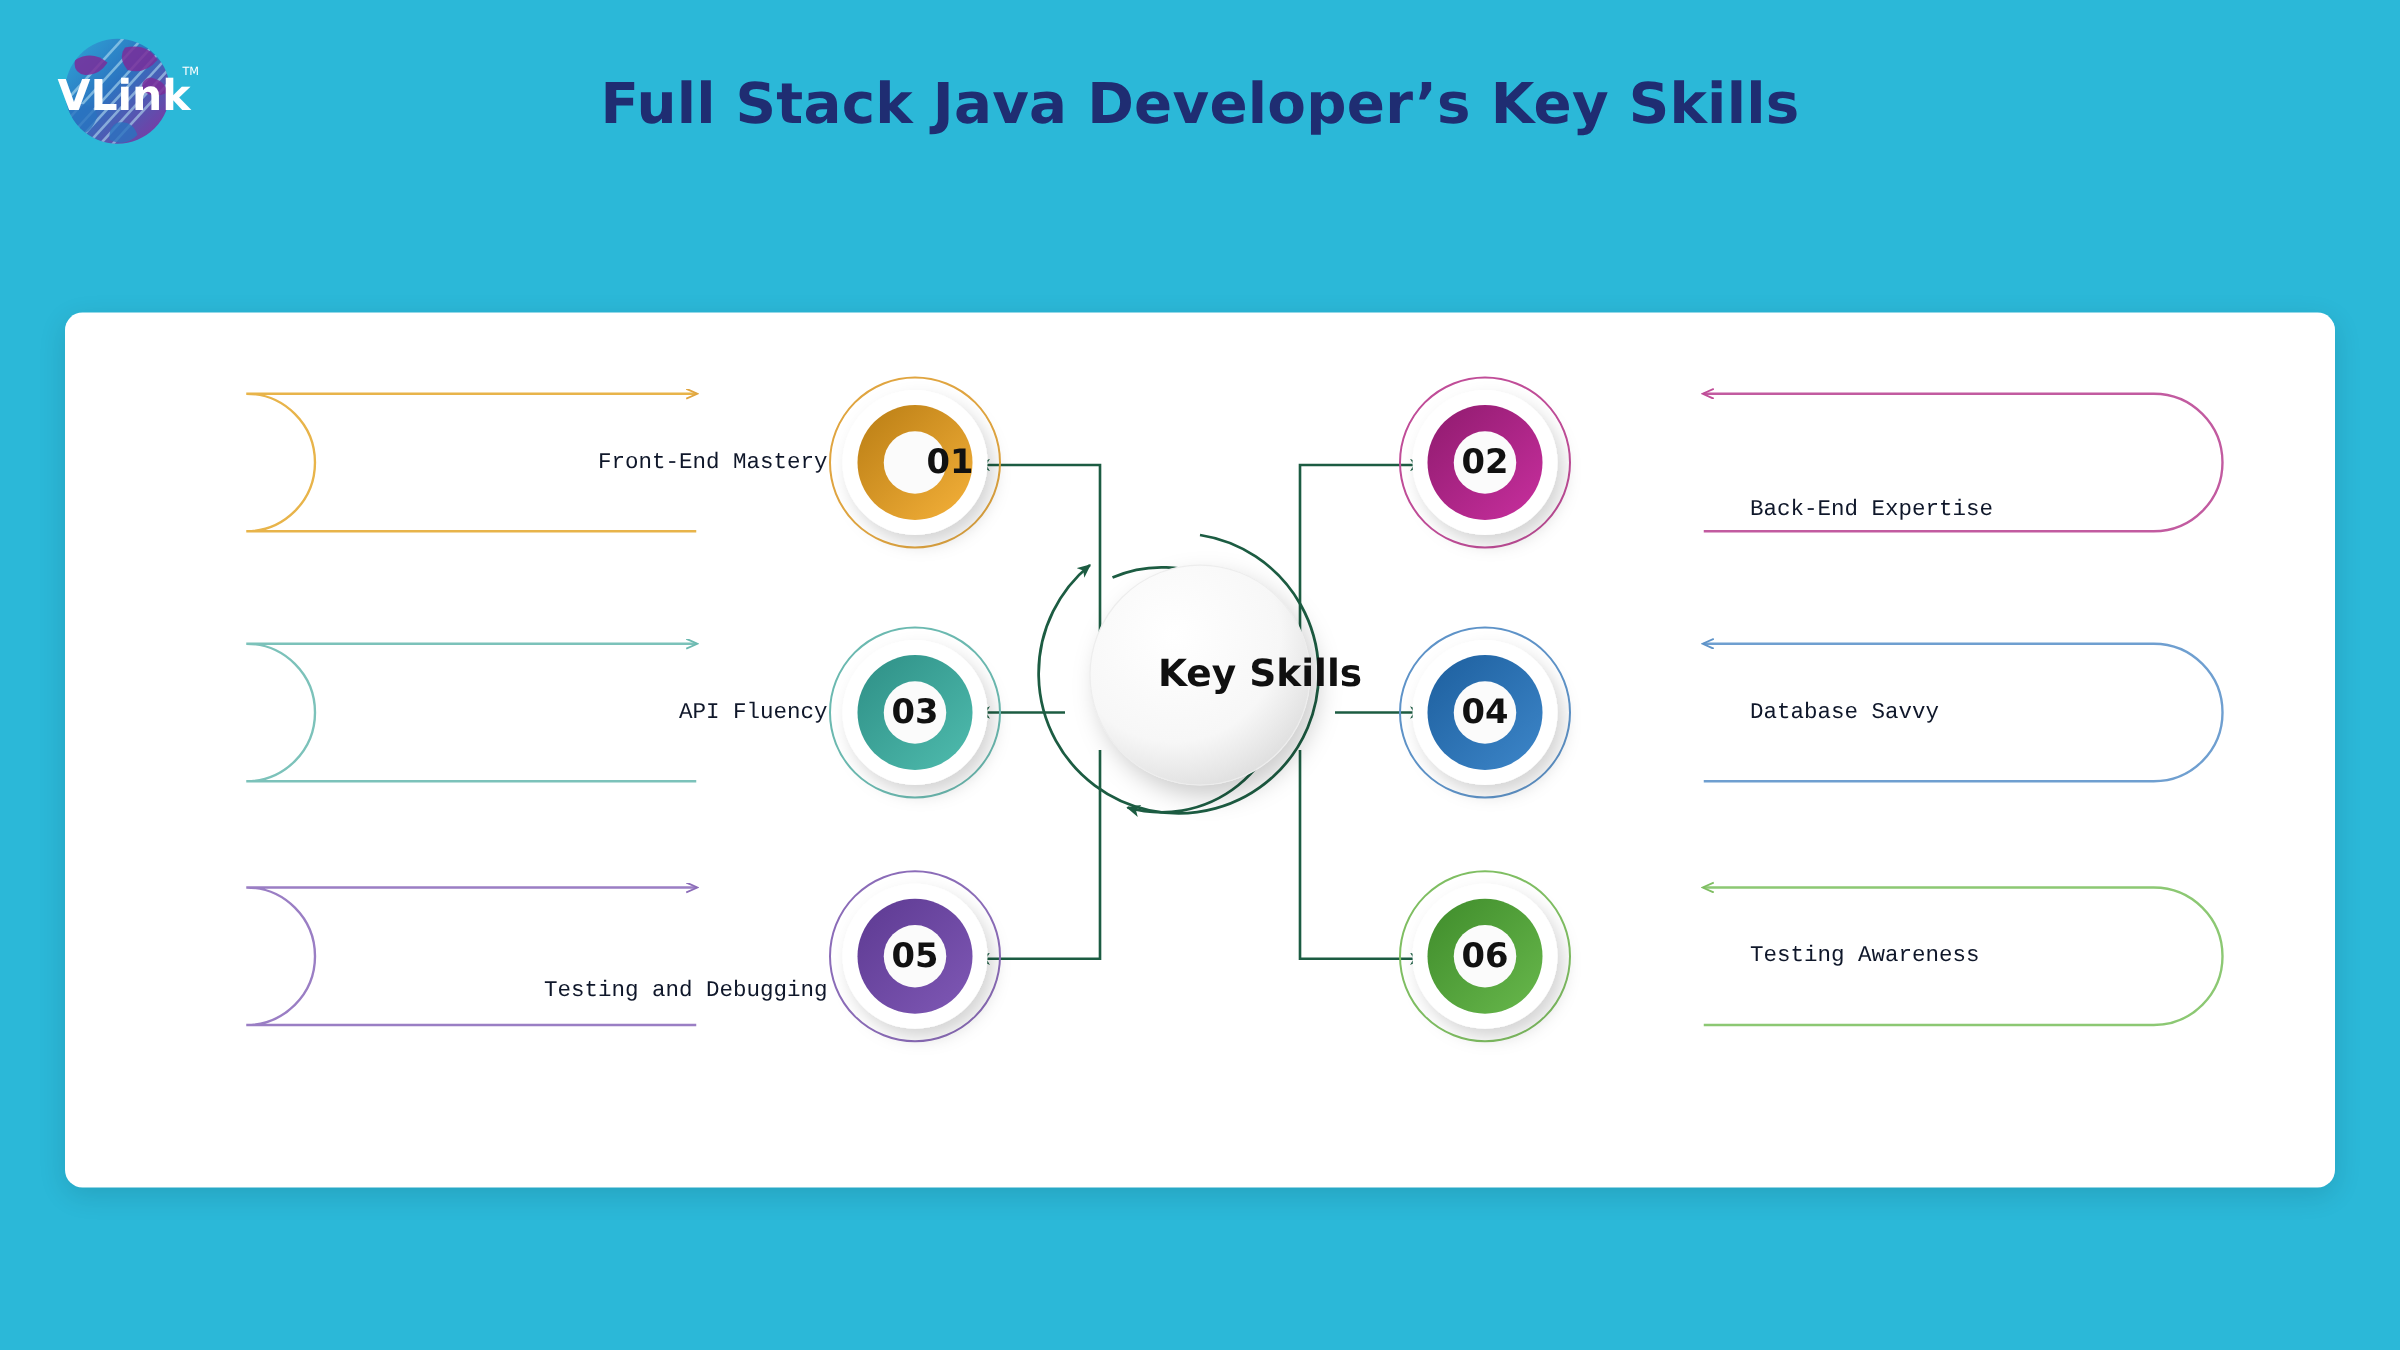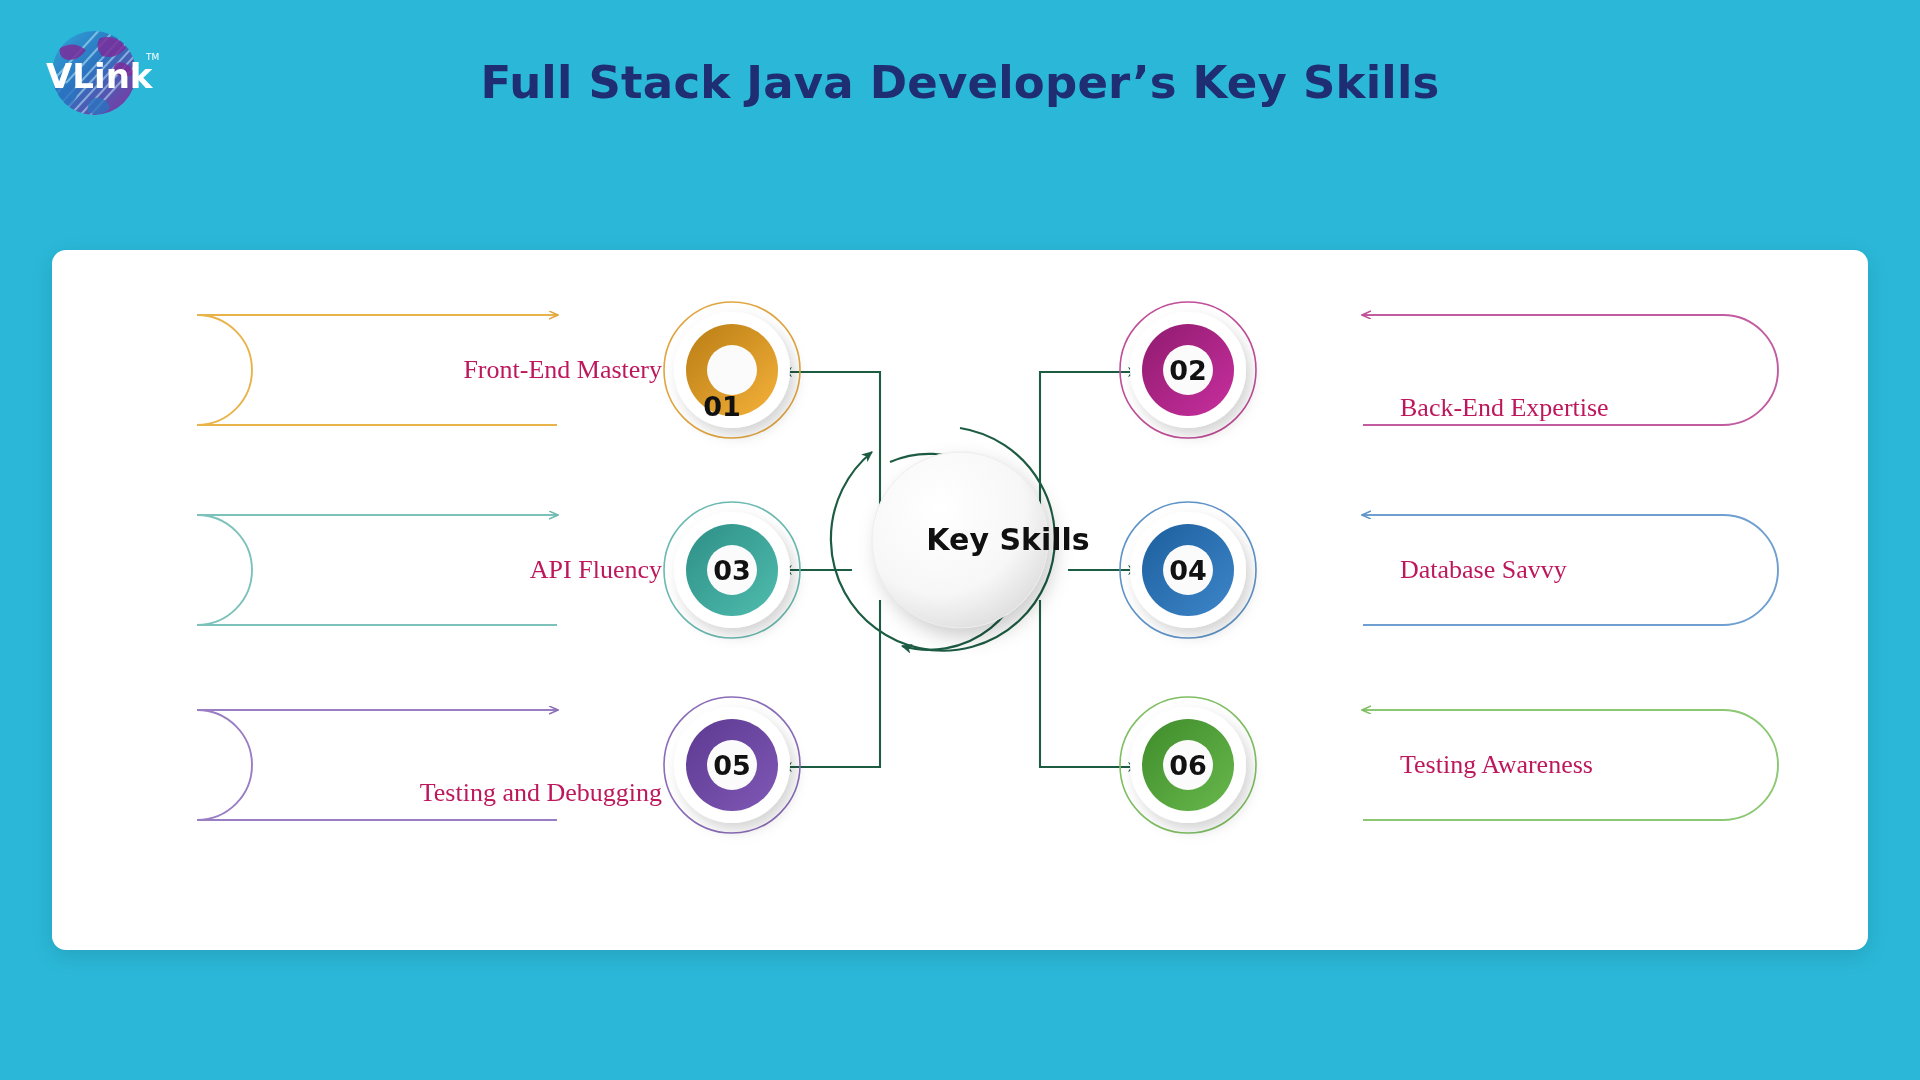--- a/index.html
+++ b/index.html
@@ -35,23 +35,23 @@
     border-radius:14px;
     box-shadow:0 6px 22px rgba(0,0,0,.12);
   }
 
   
   #canvas{position:absolute;left:0;top:0;width:1816px;height:700px;}
 
   
   .row-label{
     position:absolute;
-    font-size:26px;
-    color:#be185d;
-    font-family:Liberation Serif, serif;
+    font-size:18px;
+    color:#0f172a;
+    font-family:Liberation Mono, monospace;
     white-space:nowrap;
     line-height:1;
   }
   .row-label.left{text-align:right;}
   .row-label.right{text-align:left;}
 
   .badge-num{
     position:absolute;
     font-size:27px;
     font-weight:700;
@@ -266,21 +266,21 @@
     <g>
       <circle cx="1136" cy="515" r="68" fill="none" stroke="#7fbe62" stroke-width="1.6"></circle>
       <circle cx="1136" cy="515" r="58" fill="#ffffff" filter="url(#softShadow)"></circle>
       <circle cx="1136" cy="515" r="46" fill="url(#g6)"></circle>
       <circle cx="1136" cy="515" r="25" fill="#fbfbfb"></circle>
     </g>
   </svg>
 
   <div id="hub-label" style="left:908px;top:290px;transform:translate(-50%,-50%);">Key Skills</div>
 
-  <div class="badge-num" style="left:670px;top:120px;transform:translate(-50%,-50%);margin-top:36px;">01</div>
+  <div class="badge-num" style="left:708px;top:120px;transform:translate(-50%,-50%);">01</div>
   <div class="badge-num" style="left:1136px;top:120px;transform:translate(-50%,-50%);">02</div>
   <div class="badge-num" style="left:680px;top:320px;transform:translate(-50%,-50%);">03</div>
   <div class="badge-num" style="left:1136px;top:320px;transform:translate(-50%,-50%);">04</div>
   <div class="badge-num" style="left:680px;top:515px;transform:translate(-50%,-50%);">05</div>
   <div class="badge-num" style="left:1136px;top:515px;transform:translate(-50%,-50%);">06</div>
 
   <div class="row-label left" style="right:1206px;top:120px;transform:translateY(-50%);">Front-End Mastery</div>
   <div class="row-label left" style="right:1206px;top:320px;transform:translateY(-50%);">API Fluency</div>
   <div class="row-label left" style="right:1206px;top:515px;transform:translateY(-50%);margin-top:28px;">Testing and Debugging</div>
 

